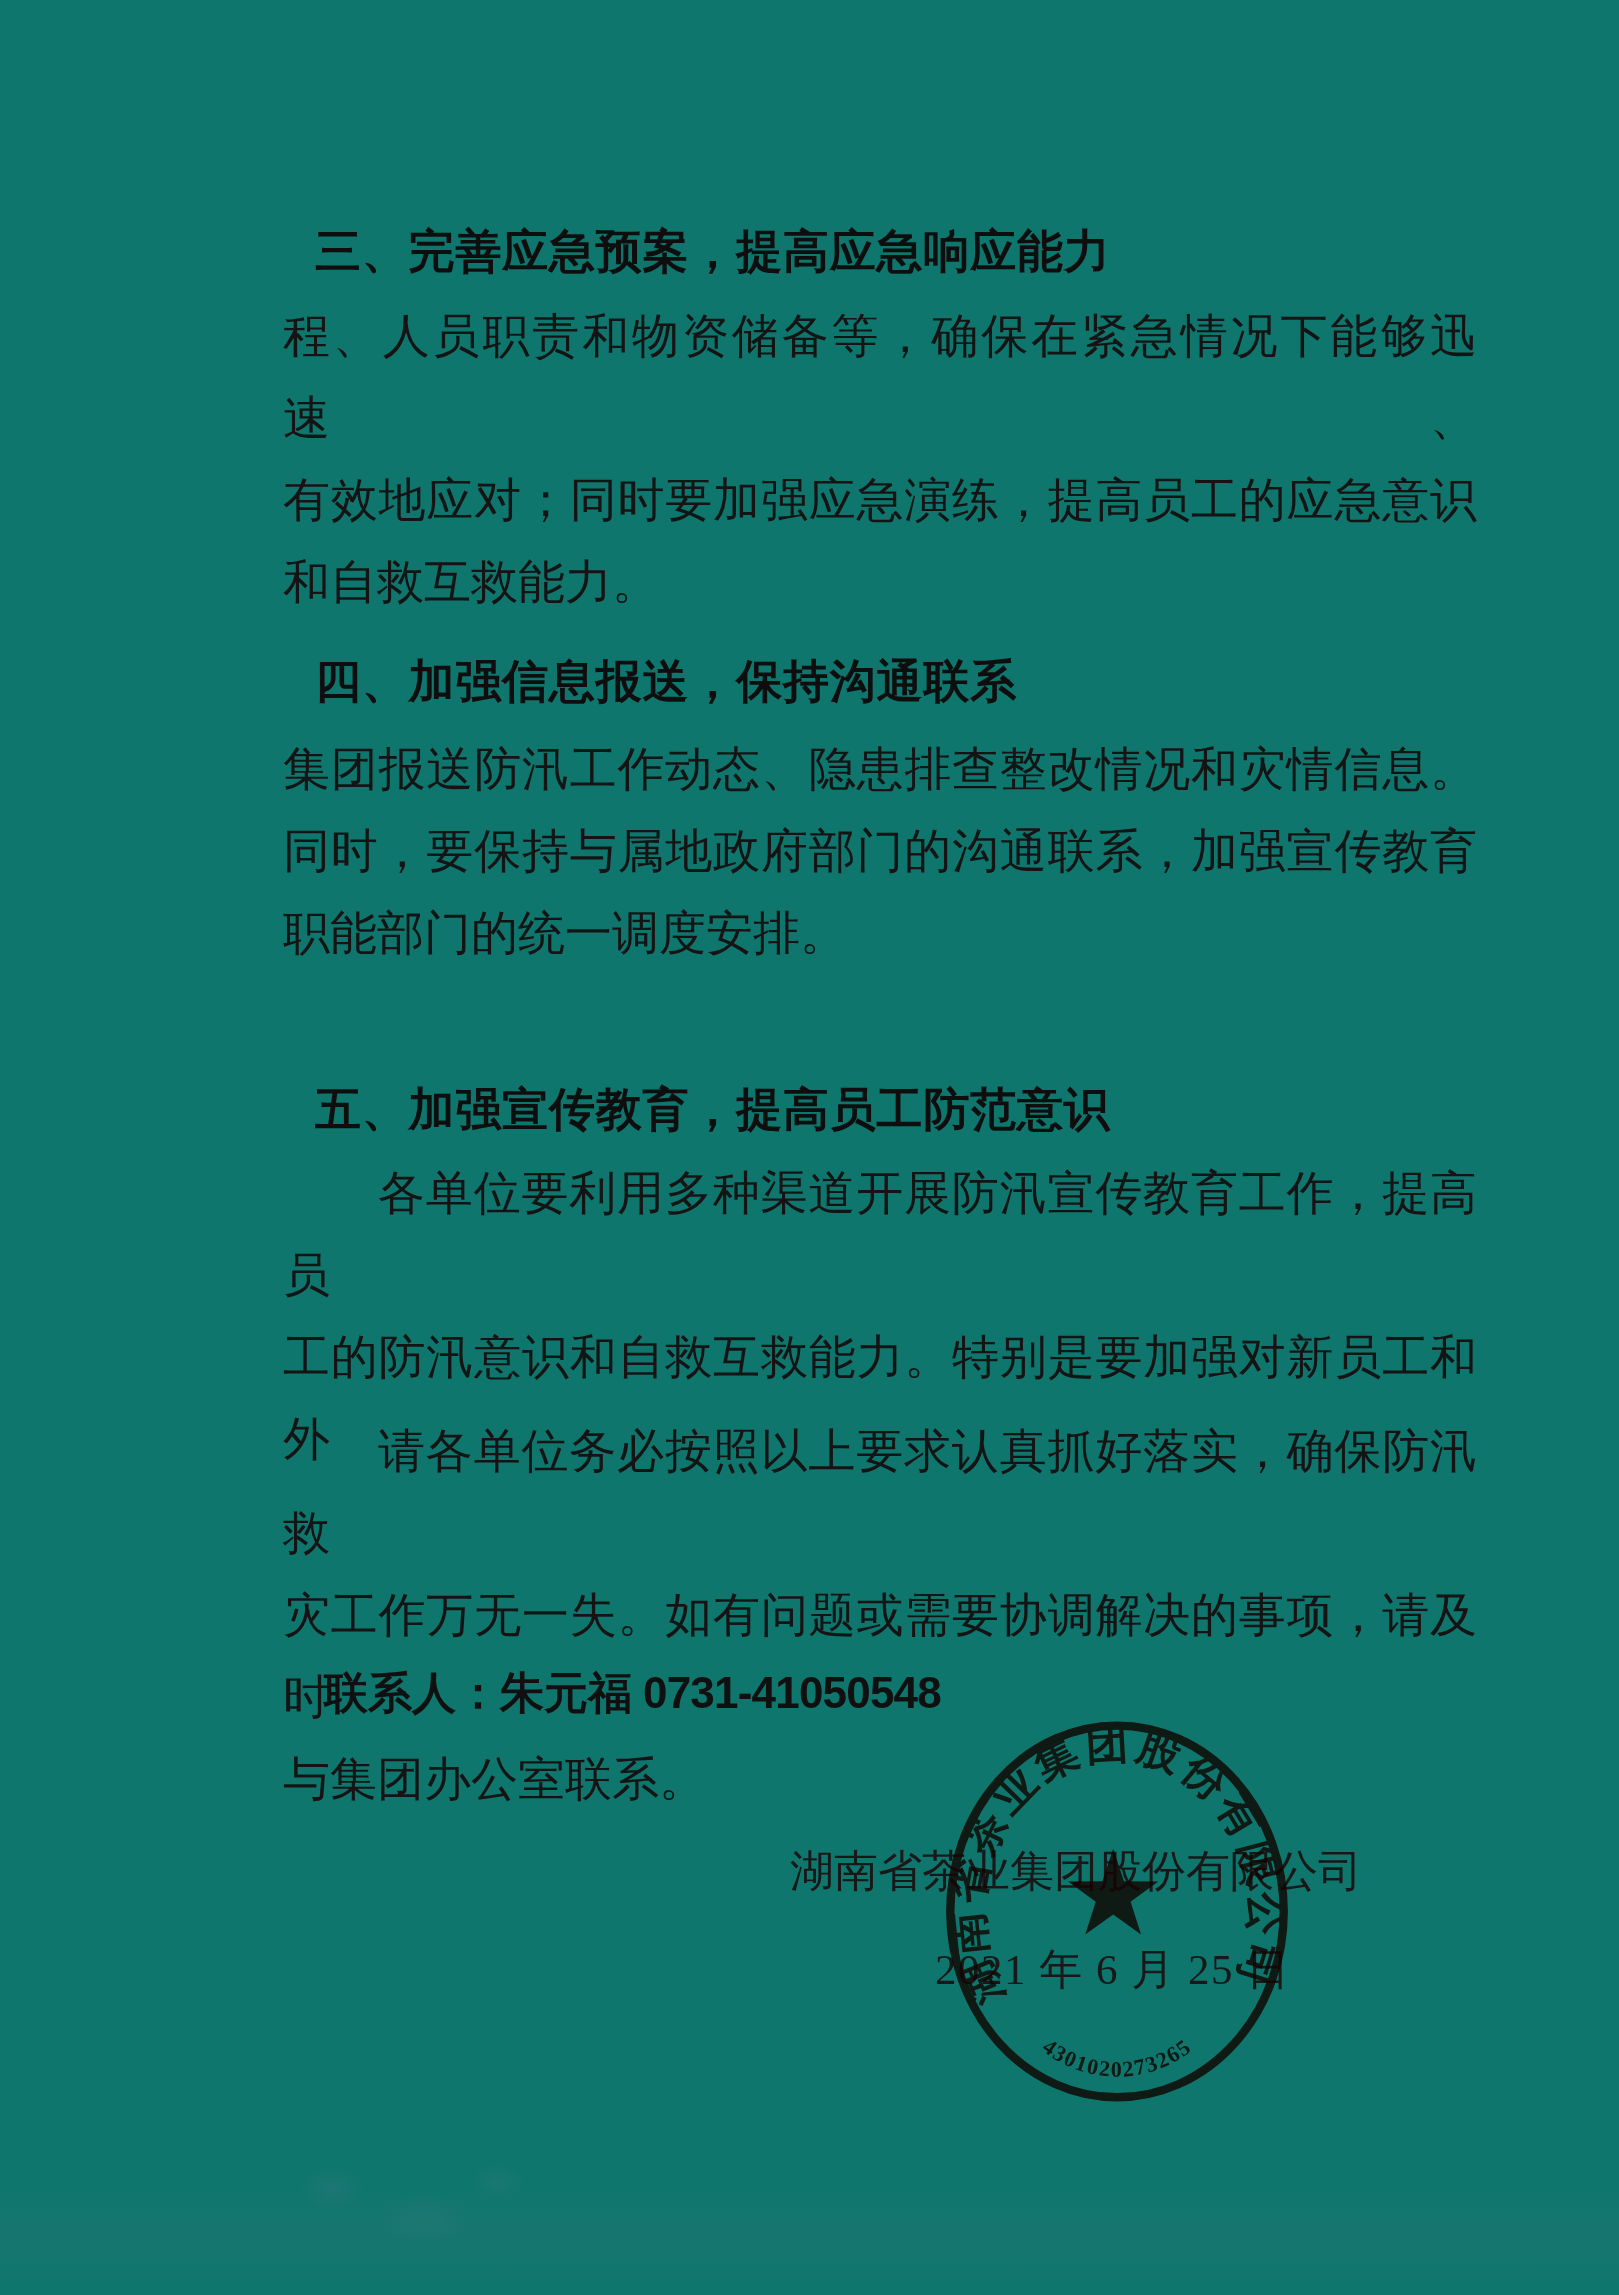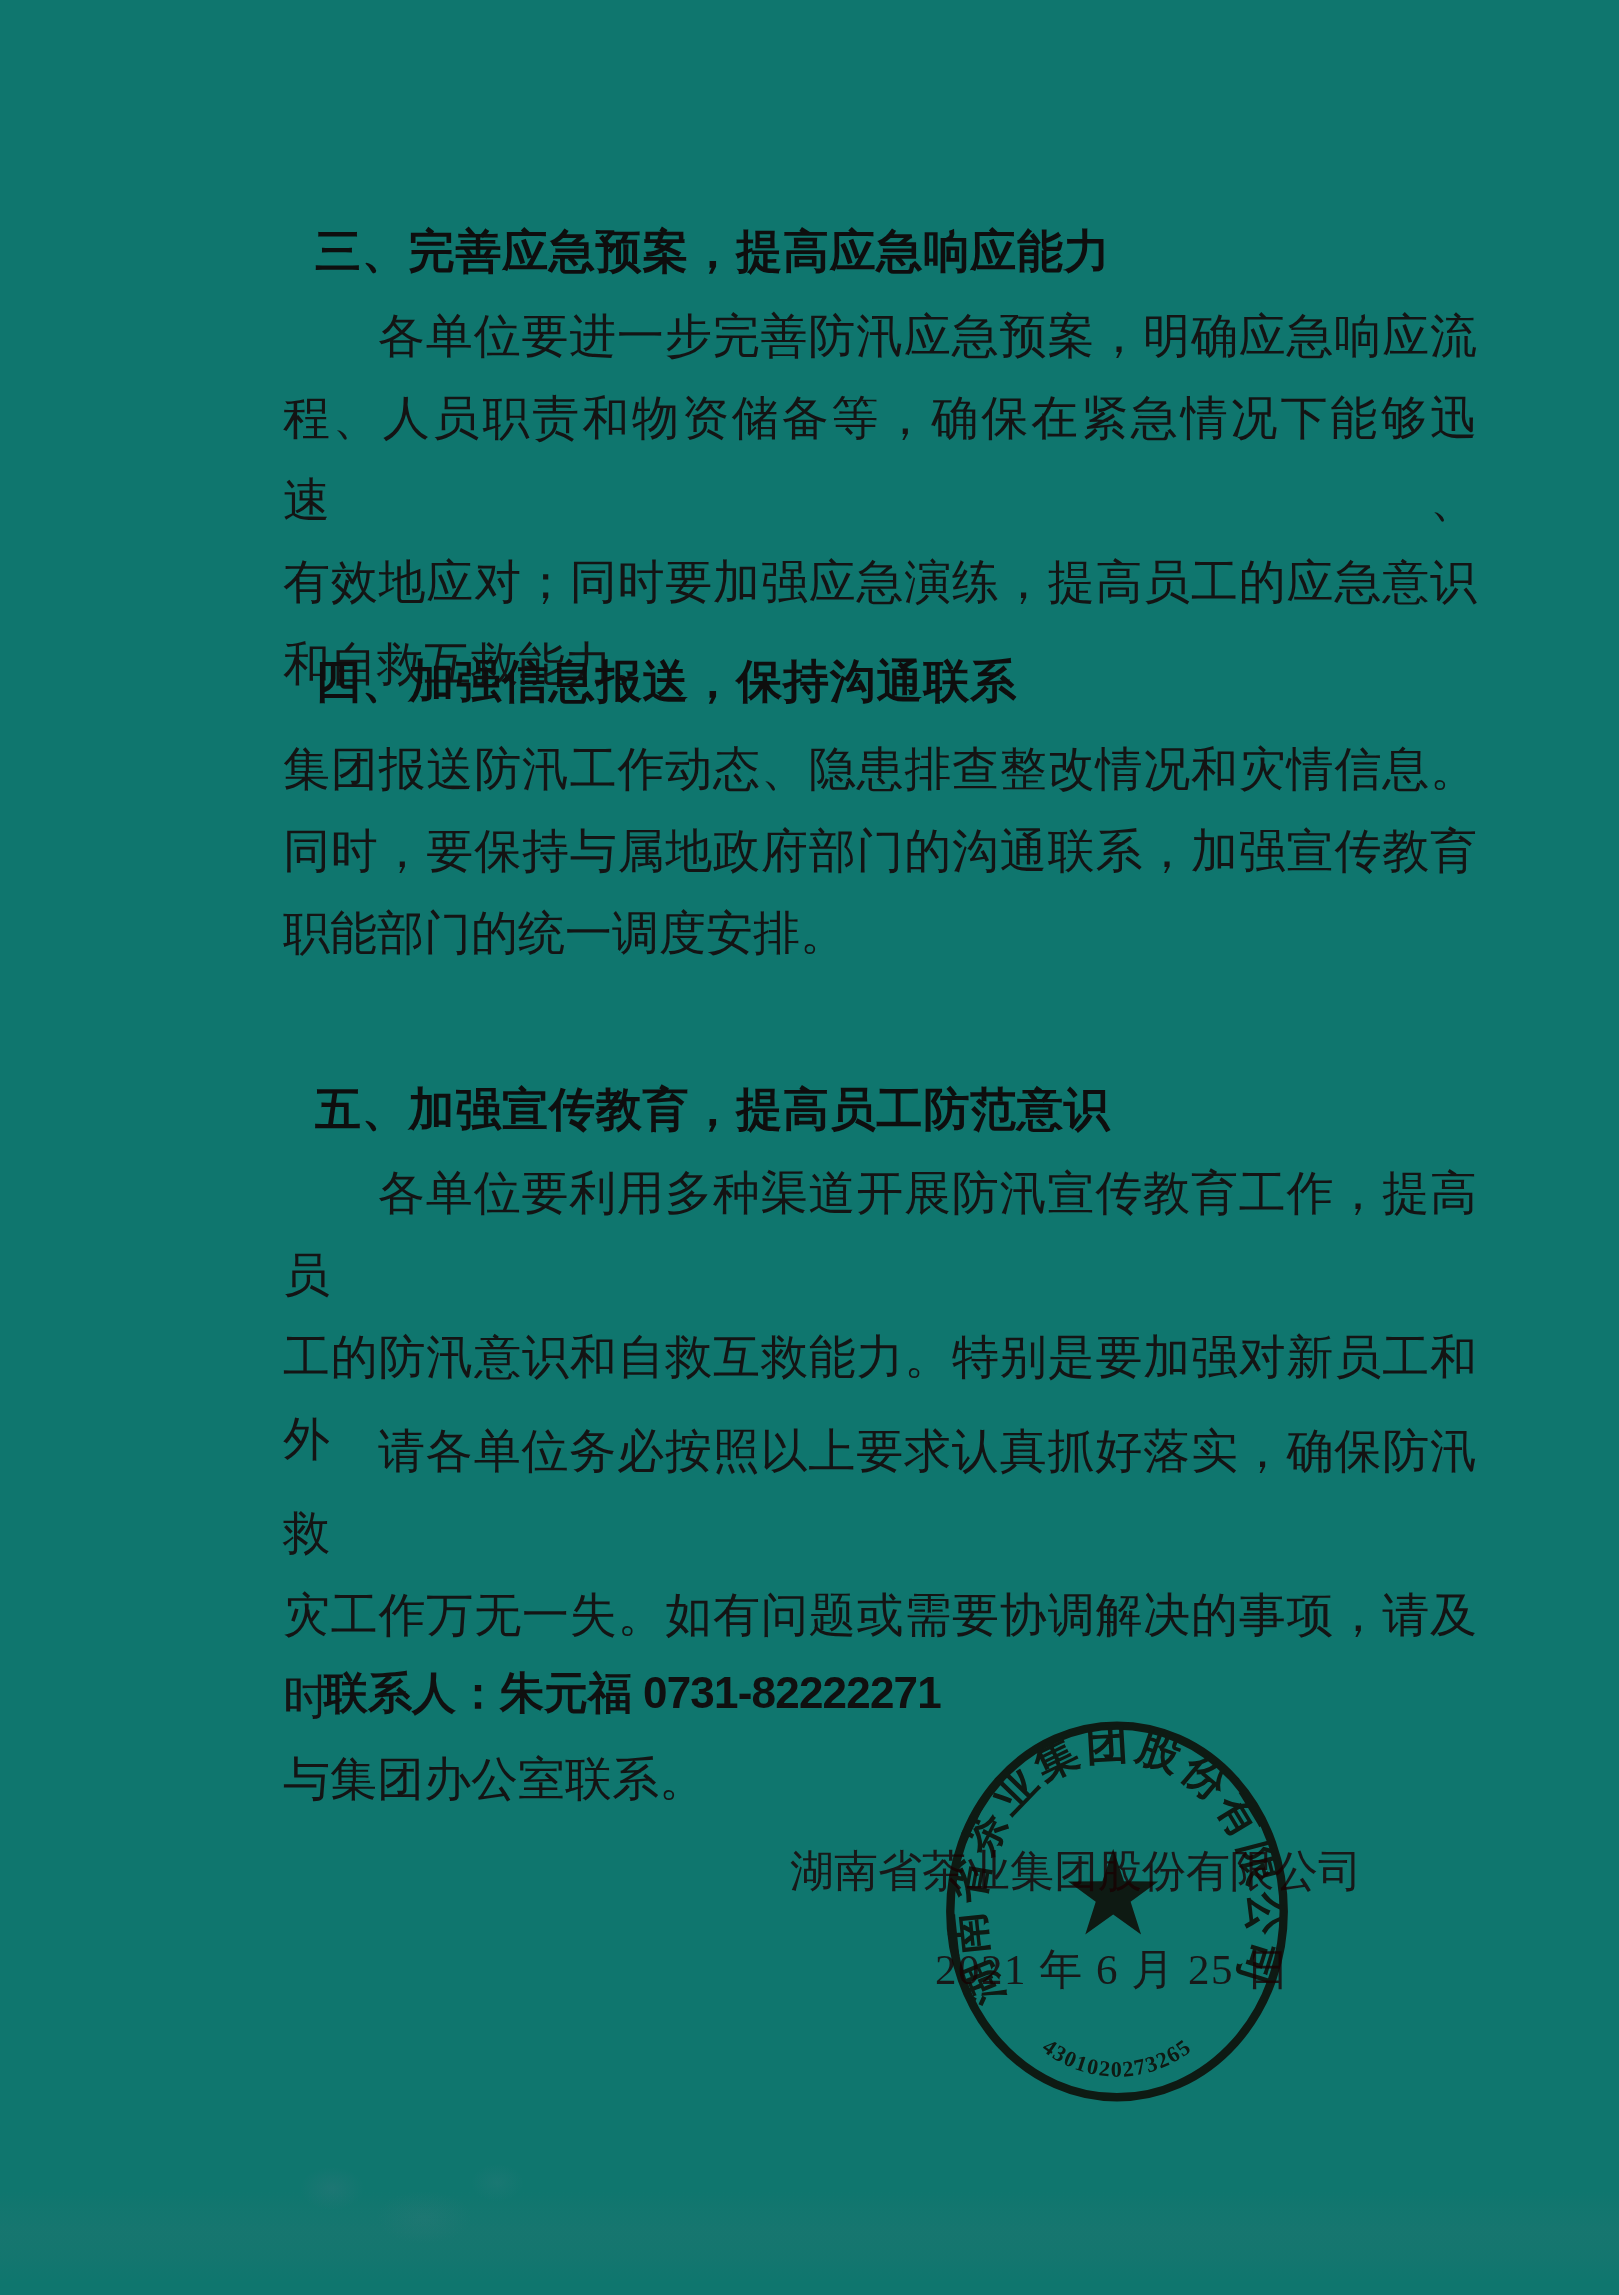--- a/index.html
+++ b/index.html
@@ -72,21 +72,20 @@
       radial-gradient(38px 27px at 75% 25%,rgba(160,140,170,.07),rgba(160,140,170,0) 70%);
   }
 </style>
 </head>
 <body>
 
 <div class="page">
 
   <div class="heading" style="top:210px">三、完善应急预案，提高应急响应能力</div>
   <div class="para" style="top:295px">
-    <div class="line first">各单位要进一步完善防汛应急预案，明确应急响应流</div>
     <div class="line">程、人员职责和物资储备等，确保在紧急情况下能够迅速、</div>
     <div class="line">有效地应对；同时要加强应急演练，提高员工的应急意识</div>
     <div class="line last">和自救互救能力。</div>
   </div>
 
   <div class="heading" style="top:640px">四、加强信息报送，保持沟通联系</div>
   <div class="para" style="top:728px">
     <div class="line">集团报送防汛工作动态、隐患排查整改情况和灾情信息。</div>
     <div class="line">同时，要保持与属地政府部门的沟通联系，加强宣传教育</div>
     <div class="line last">职能部门的统一调度安排。</div>
@@ -99,21 +98,21 @@
   </div>
 
   <div class="para" style="top:1410px">
     <div class="line first">请各单位务必按照以上要求认真抓好落实，确保防汛救</div>
     <div class="line">灾工作万无一失。如有问题或需要协调解决的事项，请及时</div>
     <div class="line last">与集团办公室联系。</div>
   </div>
 
   <div class="contact">
     <span>联系人：朱元福</span>
-    <span class="phone">0731-82222271</span>
+    <span class="phone">0731-41050548</span>
   </div>
 
   <div class="sig-company">湖南省茶业集团股份有限公司</div>
   <div class="sig-date">2021 年 6 月 25 日</div>
 
   <svg class="seal" viewBox="0 0 470 510" xmlns="http://www.w3.org/2000/svg">
     <defs>
       <path id="sealArcPath" d="M 90.8 367.7 A 176 200 0 1 1 379.2 367.7" fill="none"></path>
       <path id="sealNumPath" d="M 124.4 424.8 A 182 215 0 0 0 345.6 424.8" fill="none"></path>
     </defs>

